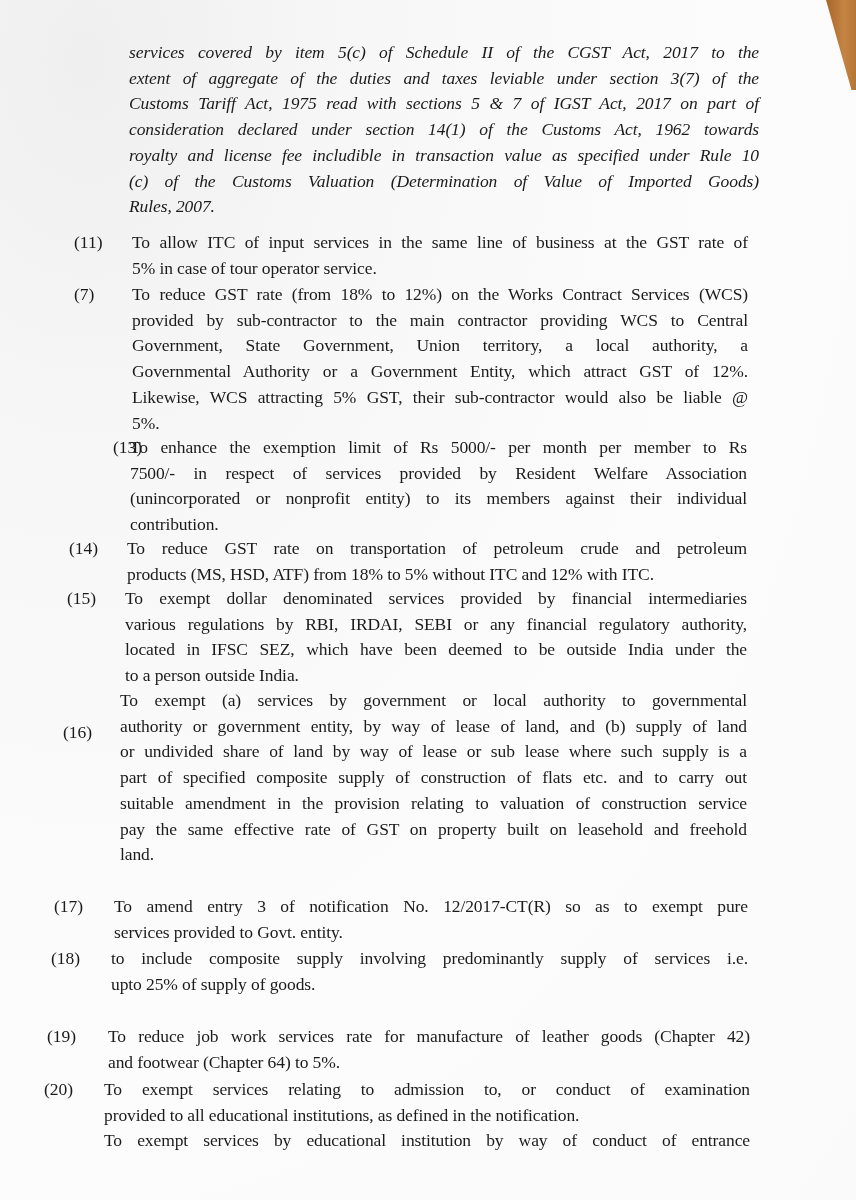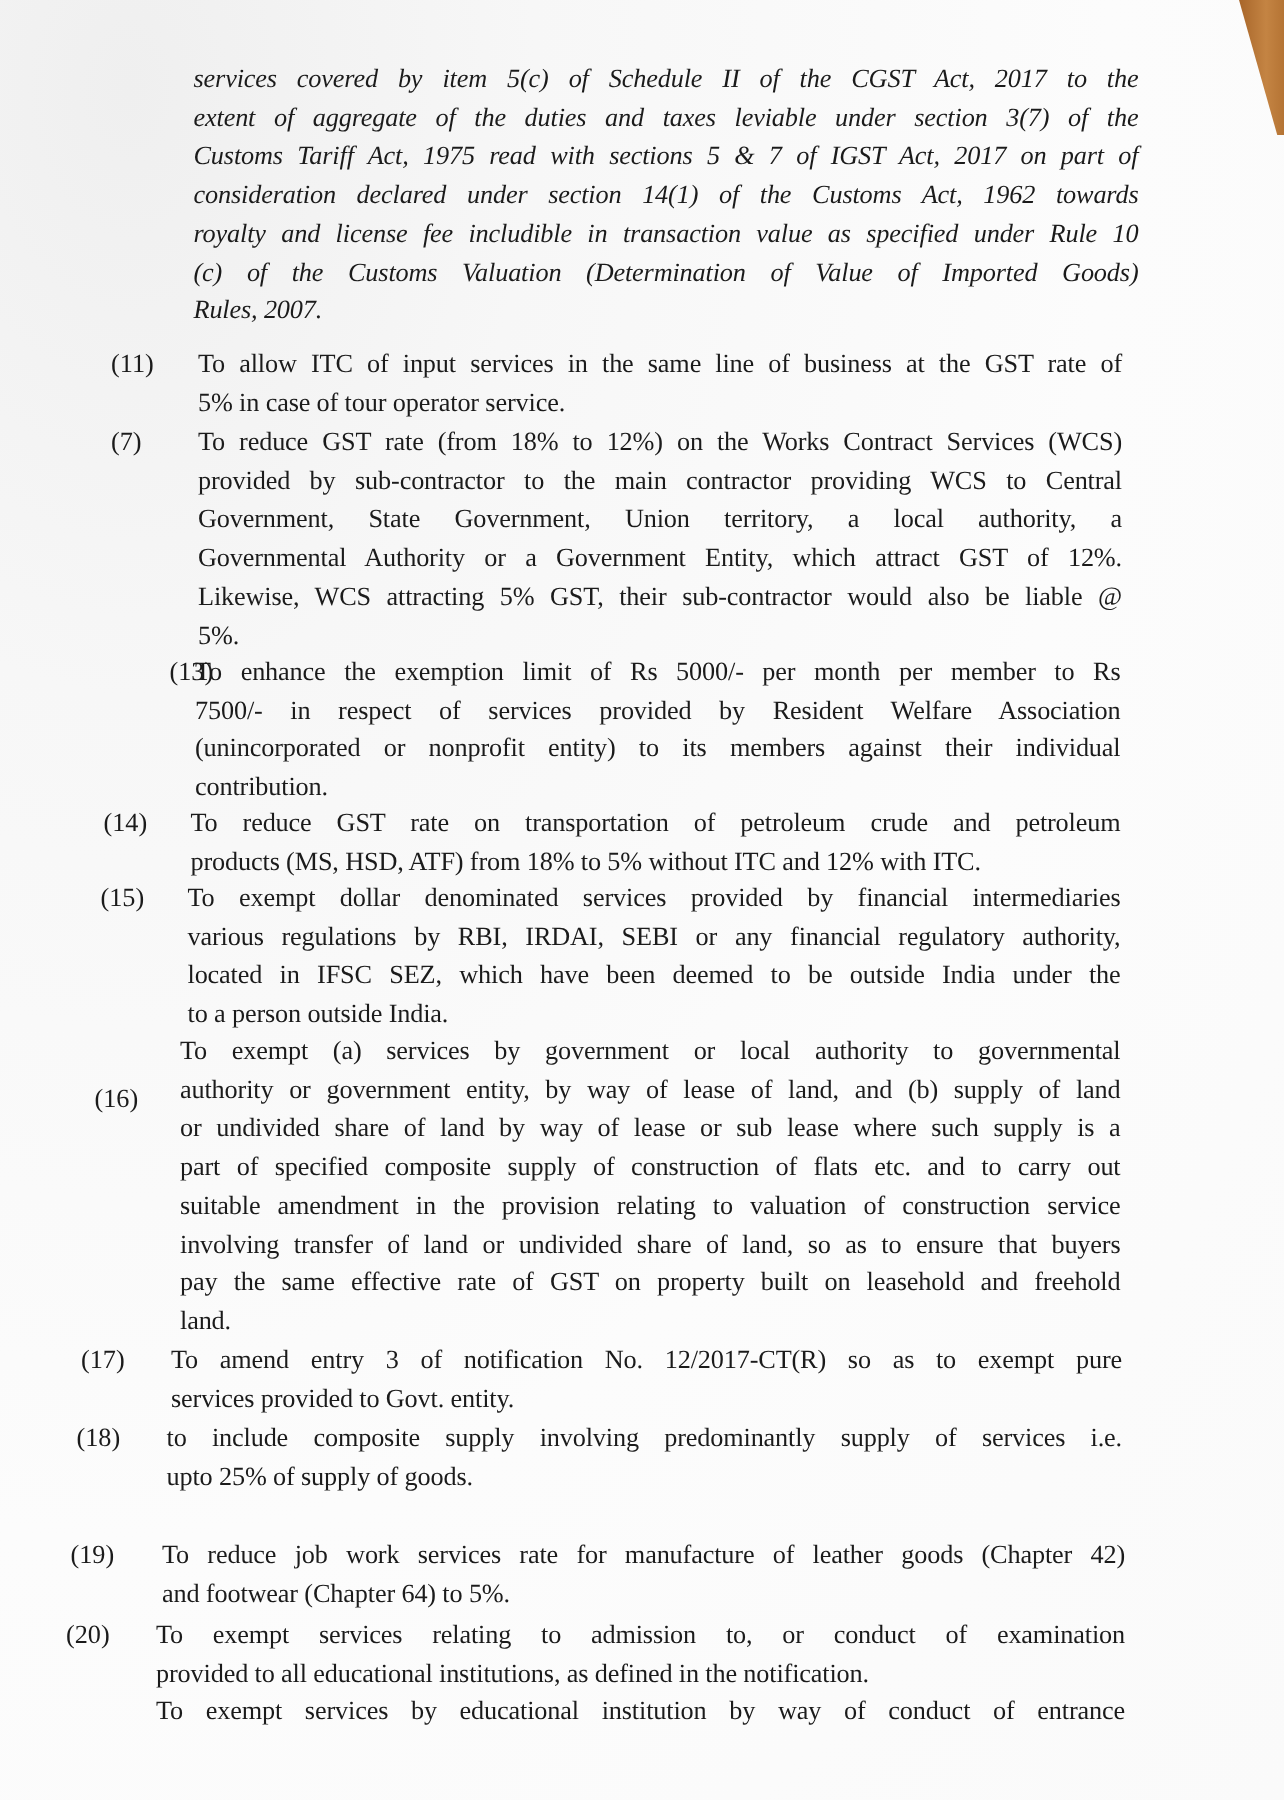--- a/index.html
+++ b/index.html
@@ -90,21 +90,20 @@
     <span class="line last">to a person outside India.</span>
   </div>
 
   <span class="num" style="left:63px; top:688px;margin-top:32px;">(16)</span>
   <div class="para" style="left:120px; top:688px; width:627px;">
     <span class="line">To  exempt  (a) services by government or local authority to governmental</span>
     <span class="line">authority or government entity, by way of lease of land, and (b) supply of land</span>
     <span class="line">or undivided share of land by way of lease or sub lease where such supply is a</span>
     <span class="line">part of  specified composite supply of construction of flats etc. and  to carry out</span>
     <span class="line">suitable amendment in the provision relating to valuation of construction service</span>
-    <span class="line">involving transfer of land or undivided share of land, so as to ensure that buyers</span>
     <span class="line">pay the  same effective  rate of GST on property built on leasehold and freehold</span>
     <span class="line last">land.</span>
   </div>
 
   <span class="num" style="left:54px; top:894px;">(17)</span>
   <div class="para" style="left:114px; top:894px; width:634px;">
     <span class="line">To amend entry 3 of notification No. 12/2017-CT(R) so as to exempt pure</span>
     <span class="line last">services provided to Govt. entity.</span>
   </div>
 

